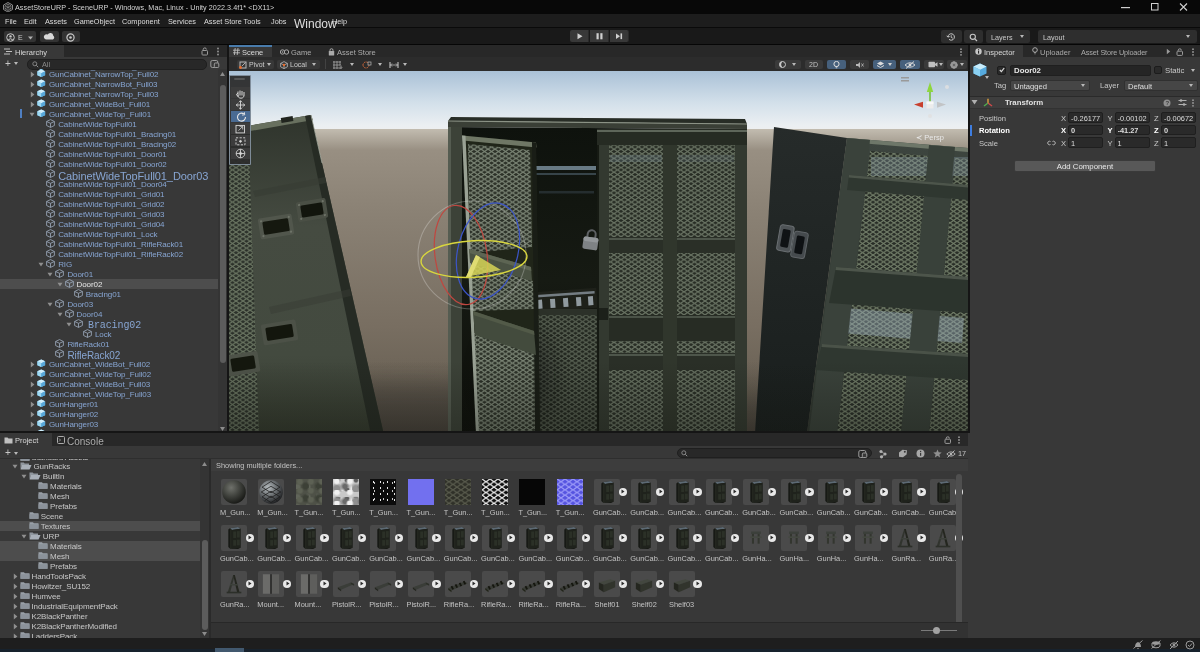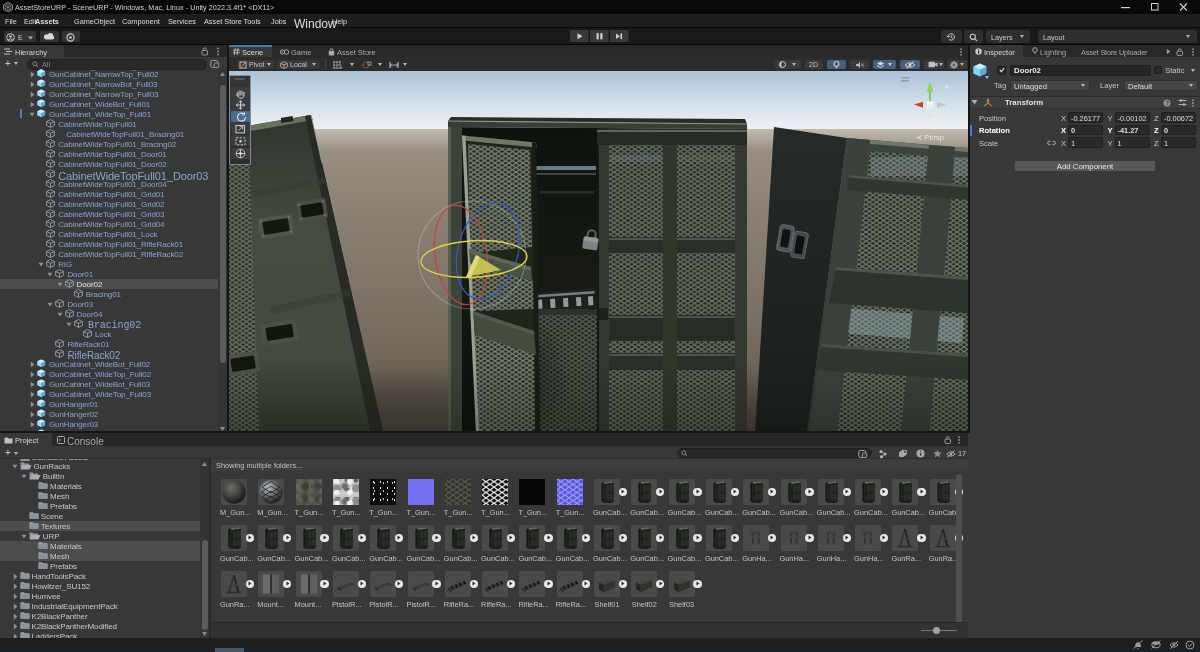--- a/index.html
+++ b/index.html
@@ -106,21 +106,21 @@
 </svg>
 <div class="txt" style="left:15px;top:3px;font-size:7.2px;color:#d6d6d6;letter-spacing:0.05px;">AssetStoreURP - SceneURP - Windows, Mac, Linux - Unity 2022.3.4f1* &lt;DX11&gt;</div>
 <svg class="abs" style="left:1115px;top:0" width="85" height="14" viewBox="0 0 85 14">
 <rect x="6" y="7" width="9" height="1.2" fill="#cfcfcf"></rect>
 <rect x="36.5" y="3.5" width="6.5" height="6.5" fill="none" stroke="#cfcfcf" stroke-width="1"></rect>
 <path d="M65,3.5 L72,10.5 M72,3.5 L65,10.5" stroke="#cfcfcf" stroke-width="1.1"></path>
 </svg>
 <div class="abs" style="left:0;top:14px;width:1200px;height:14px;background:#1d1d1d;border-bottom:1px solid #0a0a0a;"></div>
 <div class="txt" style="left:5px;top:17px;font-size:7.3px;color:#dedede;">File</div>
 <div class="txt" style="left:24px;top:17px;font-size:7.3px;color:#dedede;">Edit</div>
-<div class="txt" style="left:35px;top:17px;font-size:7.3px;color:#dedede;font-weight:bold;">Assets</div>
+<div class="txt" style="left:45px;top:17px;font-size:7.3px;color:#dedede;">Assets</div>
 <div class="txt" style="left:74px;top:17px;font-size:7.3px;color:#dedede;">GameObject</div>
 <div class="txt" style="left:122px;top:17px;font-size:7.3px;color:#dedede;">Component</div>
 <div class="txt" style="left:168px;top:17px;font-size:7.3px;color:#dedede;">Services</div>
 <div class="txt" style="left:204px;top:17px;font-size:7.3px;color:#dedede;">Asset Store Tools</div>
 <div class="txt" style="left:271px;top:17px;font-size:7.3px;color:#dedede;">Jobs</div>
 <div class="txt" style="left:294px;top:17px;font-size:12px;color:#dedede;">Window</div>
 <div class="txt" style="left:332px;top:17px;font-size:7.3px;color:#dedede;">Help</div>
 <div class="abs" style="left:0;top:28px;width:1200px;height:17px;background:#191919;border-bottom:1px solid #060606;"></div>
 <div class="abs" style="left:4px;top:31px;width:32px;height:11px;background:#333333;border-radius:2px;"></div>
 <svg class="abs" style="left:6px;top:32.5px" width="30" height="9" viewBox="0 0 30 9">
@@ -254,21 +254,21 @@
 <div class="txt" style="left:49.0px;top:40.5px;font-size:8px;letter-spacing:-0.1px;color:#87a5d2;">GunCabinet_WideTop_Full01</div>
 <svg class="abs" style="left:46.2px;top:50.0px" width="9" height="9" viewBox="0 0 9 9">
         <polygon points="4.5,0.6 8.4,2.5 8.4,6.5 4.5,8.4 0.6,6.5 0.6,2.5" fill="none" stroke="#9aa7b8" stroke-width="0.85"></polygon>
         <path d="M0.6,2.5 L4.5,4.3 L8.4,2.5 M4.5,4.3 L4.5,8.4" stroke="#9aa7b8" stroke-width="0.85" fill="none"></path>
       </svg>
 <div class="txt" style="left:58.2px;top:50.5px;font-size:8px;letter-spacing:-0.1px;color:#87a5d2;">CabinetWideTopFull01</div>
 <svg class="abs" style="left:46.2px;top:60.0px" width="9" height="9" viewBox="0 0 9 9">
         <polygon points="4.5,0.6 8.4,2.5 8.4,6.5 4.5,8.4 0.6,6.5 0.6,2.5" fill="none" stroke="#9aa7b8" stroke-width="0.85"></polygon>
         <path d="M0.6,2.5 L4.5,4.3 L8.4,2.5 M4.5,4.3 L4.5,8.4" stroke="#9aa7b8" stroke-width="0.85" fill="none"></path>
       </svg>
-<div class="txt" style="left:58.2px;top:60.5px;font-size:8px;letter-spacing:-0.1px;color:#87a5d2;margin-left:8px;">CabinetWideTopFull01_Bracing01</div>
+<div class="txt" style="left:58.2px;top:60.5px;font-size:8px;letter-spacing:-0.1px;color:#87a5d2;">CabinetWideTopFull01_Bracing01</div>
 <svg class="abs" style="left:46.2px;top:70.0px" width="9" height="9" viewBox="0 0 9 9">
         <polygon points="4.5,0.6 8.4,2.5 8.4,6.5 4.5,8.4 0.6,6.5 0.6,2.5" fill="none" stroke="#9aa7b8" stroke-width="0.85"></polygon>
         <path d="M0.6,2.5 L4.5,4.3 L8.4,2.5 M4.5,4.3 L4.5,8.4" stroke="#9aa7b8" stroke-width="0.85" fill="none"></path>
       </svg>
 <div class="txt" style="left:58.2px;top:70.5px;font-size:8px;letter-spacing:-0.1px;color:#87a5d2;">CabinetWideTopFull01_Bracing02</div>
 <svg class="abs" style="left:46.2px;top:80.0px" width="9" height="9" viewBox="0 0 9 9">
         <polygon points="4.5,0.6 8.4,2.5 8.4,6.5 4.5,8.4 0.6,6.5 0.6,2.5" fill="none" stroke="#9aa7b8" stroke-width="0.85"></polygon>
         <path d="M0.6,2.5 L4.5,4.3 L8.4,2.5 M4.5,4.3 L4.5,8.4" stroke="#9aa7b8" stroke-width="0.85" fill="none"></path>
       </svg>
 <div class="txt" style="left:58.2px;top:80.5px;font-size:8px;letter-spacing:-0.1px;color:#87a5d2;">CabinetWideTopFull01_Door01</div>
@@ -830,21 +830,21 @@
 <svg class="abs" style="left:975px;top:47.5px" width="7" height="7" viewBox="0 0 7 7">
 <circle cx="3.5" cy="3.5" r="3.2" fill="#c8c8c8"></circle>
       <rect x="3" y="2.8" width="1.1" height="2.8" fill="#282828"></rect>
       <rect x="3" y="1.2" width="1.1" height="1.1" fill="#282828"></rect>
 </svg>
 <div class="txt" style="left:984px;top:47.5px;font-size:7.5px;color:#dadada;">Inspector</div>
 <svg class="abs" style="left:1032px;top:47px" width="6" height="8" viewBox="0 0 6 8">
 <circle cx="3" cy="3" r="2.3" fill="none" stroke="#ababab" stroke-width="1"></circle>
       <path d="M2.2,5.5 h1.6 M2.4,6.8 h1.2" stroke="#ababab" stroke-width="0.8"></path>
 </svg>
-<div class="txt" style="left:1040px;top:47.5px;font-size:7.5px;color:#ababab;">Lighting</div>
+<div class="txt" style="left:1040px;top:47.5px;font-size:7.5px;color:#ababab;">Uploader</div>
 <div class="txt" style="left:1081px;top:47.5px;font-size:7.3px;letter-spacing:-0.15px;color:#ababab;">Asset Store Uploader</div>
 <svg class="abs" style="left:1166px;top:48px" width="5" height="7" viewBox="0 0 5 7">
       <path d="M0.8,0.8 L4.2,3.5 L0.8,6.2 Z" fill="#9a9a9a"></path>
     </svg>
 <svg class="abs" style="left:1176px;top:47.5px" width="8" height="8" viewBox="0 0 8 8">
 <rect x="1" y="3.2" width="5.5" height="4.2" rx="0.8" fill="none" stroke="#9a9a9a" stroke-width="1"></rect>
 <path d="M2.2,3.2 v-0.8 a1.6,1.6 0 0 1 3.2,0" fill="none" stroke="#9a9a9a" stroke-width="1"></path>
 </svg>
 <svg class="abs" style="left:1191px;top:47.5px" width="4" height="8" viewBox="0 0 4 8">
       <circle cx="2" cy="1.2" r="0.9" fill="#9a9a9a"></circle>

